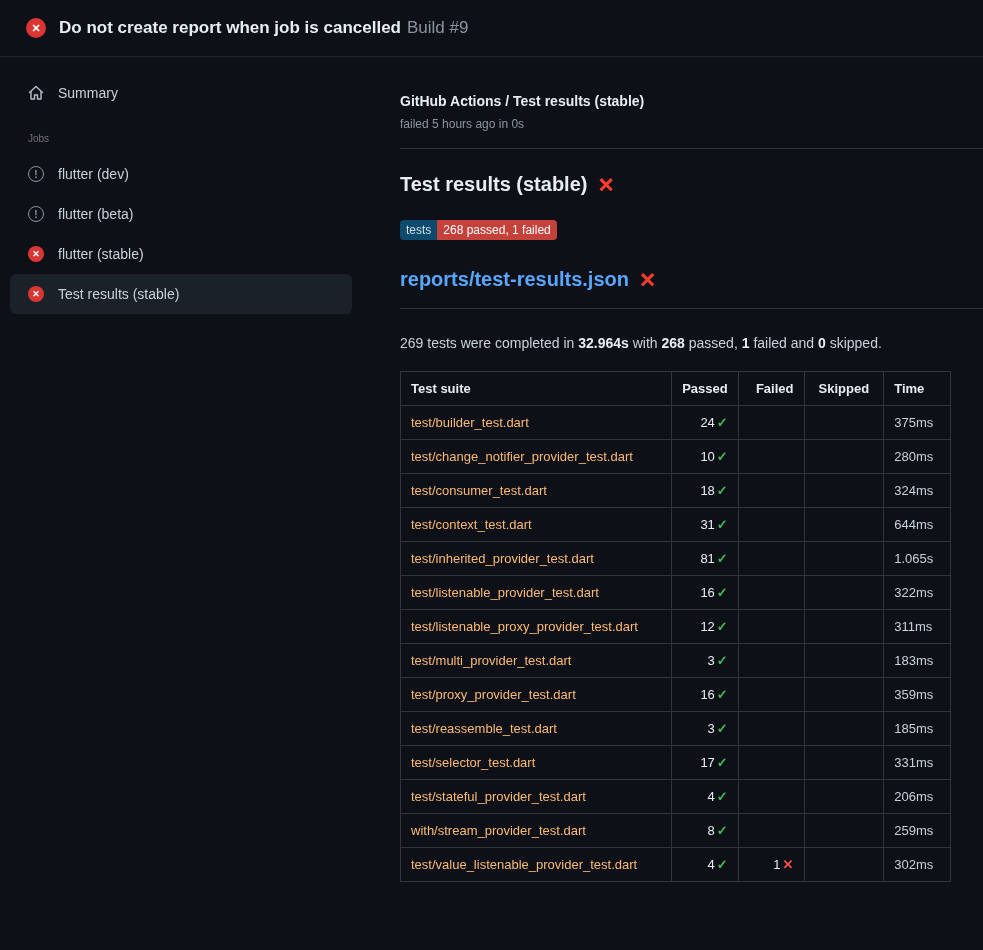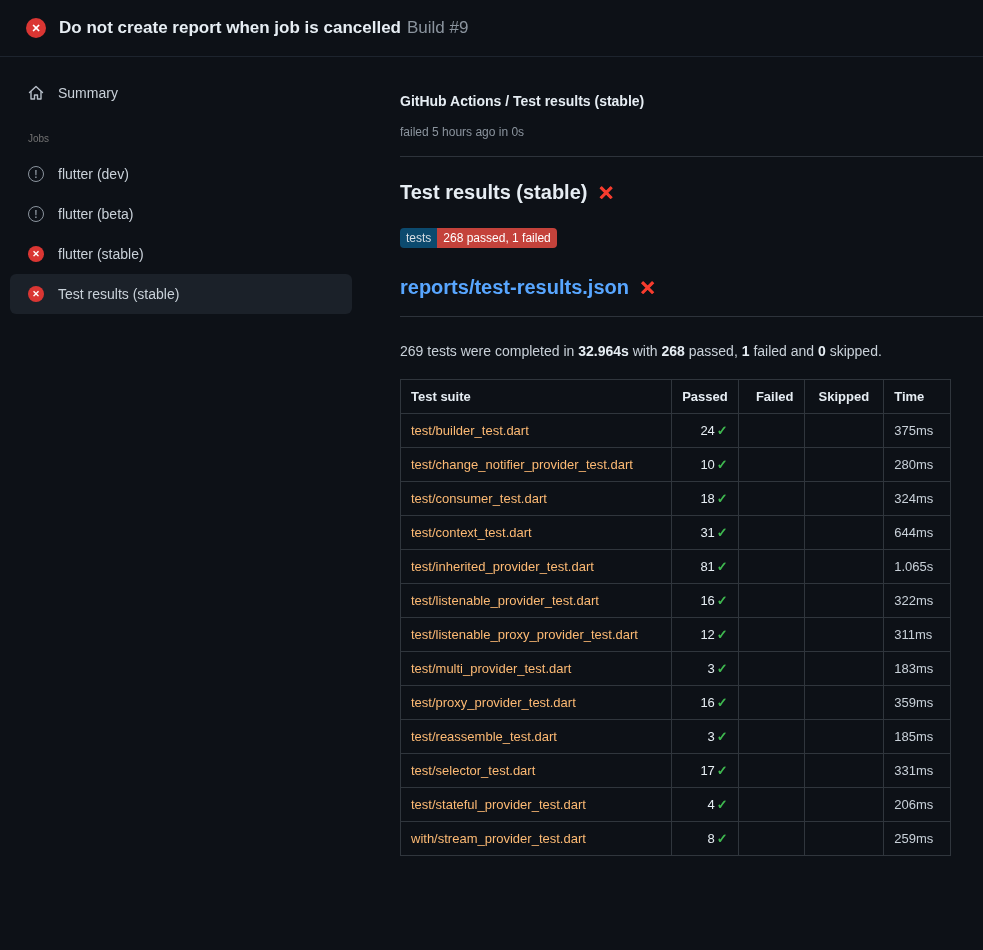--- a/index.html
+++ b/index.html
@@ -61,21 +61,21 @@
     width:16px; height:16px; flex-shrink:0;
     border-radius:50%; background:#da3633;
     color:#ffffff; font-size:9px; font-weight:900;
     display:flex; align-items:center; justify-content:center;
   }
   .home-icon { width:16px; height:16px; flex-shrink:0; }
 
   
   .main { flex:1; padding:36px 0 0 38px; min-width:0; }
   .breadcrumb { font-size:14px; font-weight:700; color:#e6edf3; }
-  .status-line { font-size:12px; color:#8b949e; margin-top:16px; }
+  .status-line { font-size:12px; color:#8b949e; margin-top:8px; }
   .divider { border:none; border-top:1px solid #2d333b; margin:17px 0 0 0; }
 
   .section-title {
     margin-top:24px;
     font-size:20px; font-weight:700; color:#e6edf3;
     display:flex; align-items:center; gap:10px;
   }
   .heading-x {
     color:#f63c2e; font-size:20px; font-weight:900; line-height:1;
     text-shadow:0.6px 0 0 #f63c2e;
@@ -295,16 +295,23 @@
             <td class="cell-num"></td>
             <td class="cell-time">206ms</td>
           </tr>
           <tr>
             <td class="cell-suite"><a href="#">with/stream_provider_test.dart</a></td>
             <td class="cell-num"><span>8</span><span class="check">✓</span></td>
             <td class="cell-num"></td>
             <td class="cell-num"></td>
             <td class="cell-time">259ms</td>
           </tr>
+          <tr>
+            <td class="cell-suite"><a href="#">test/value_listenable_provider_test.dart</a></td>
+            <td class="cell-num"><span>4</span><span class="check">✓</span></td>
+            <td class="cell-num"><span>1</span><span class="cross">✕</span></td>
+            <td class="cell-num"></td>
+            <td class="cell-time">302ms</td>
+          </tr>
         </tbody>
     </table>
   </main>
 </div>
 
 </body></html>

